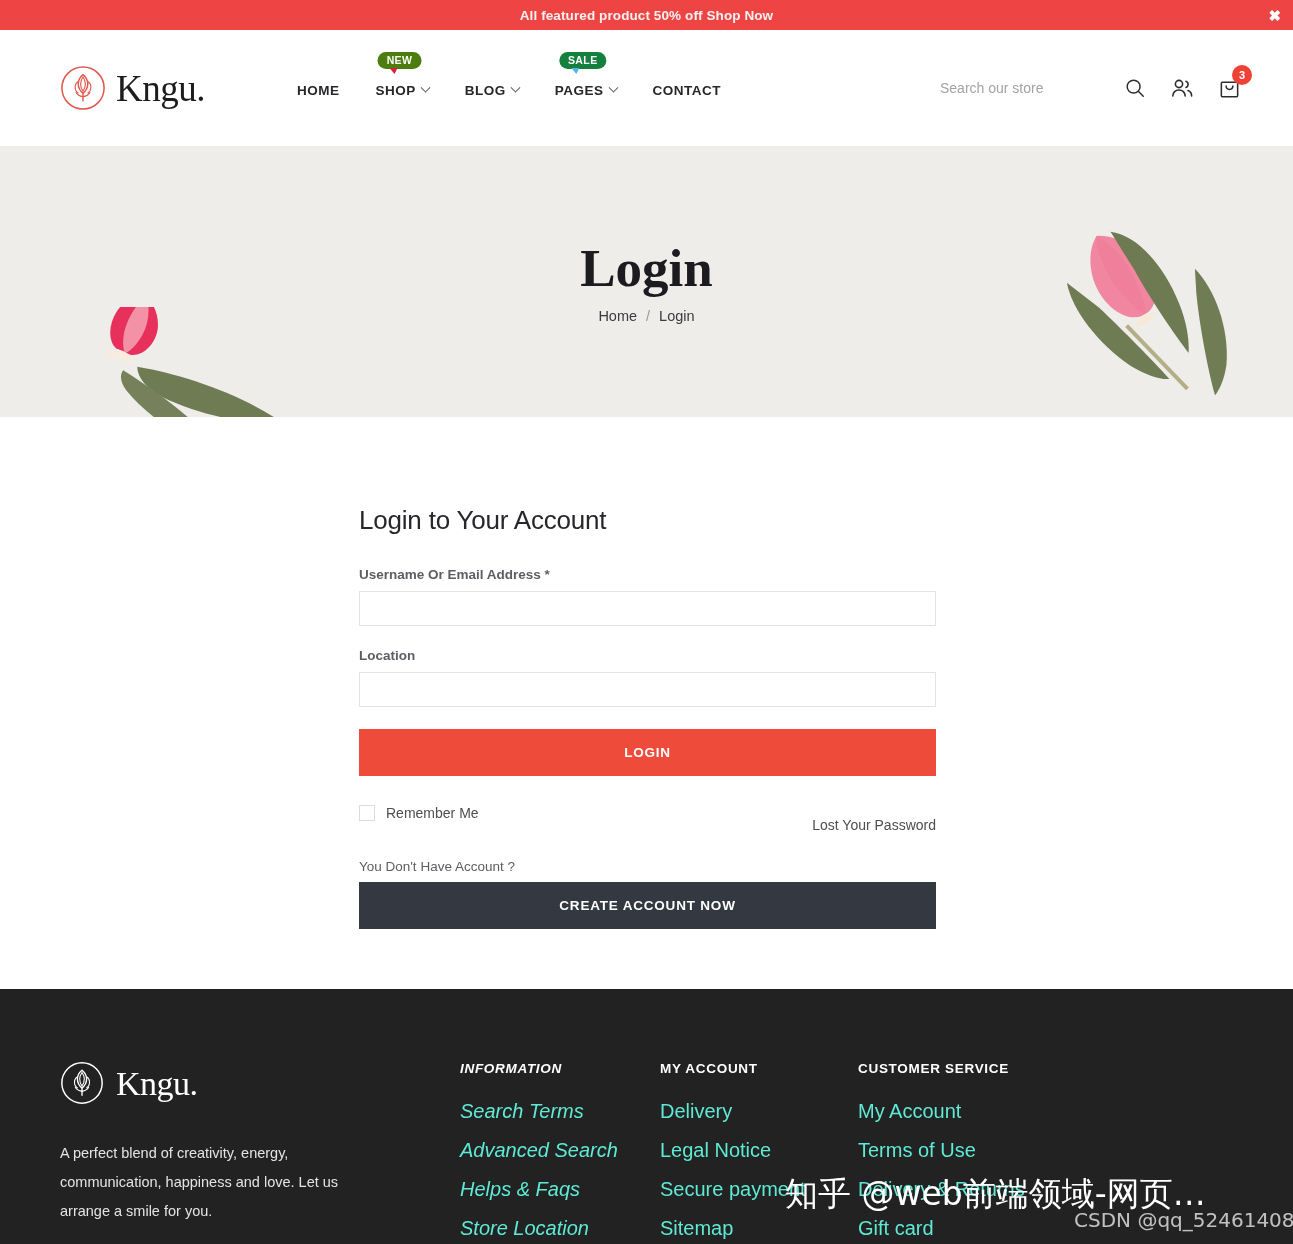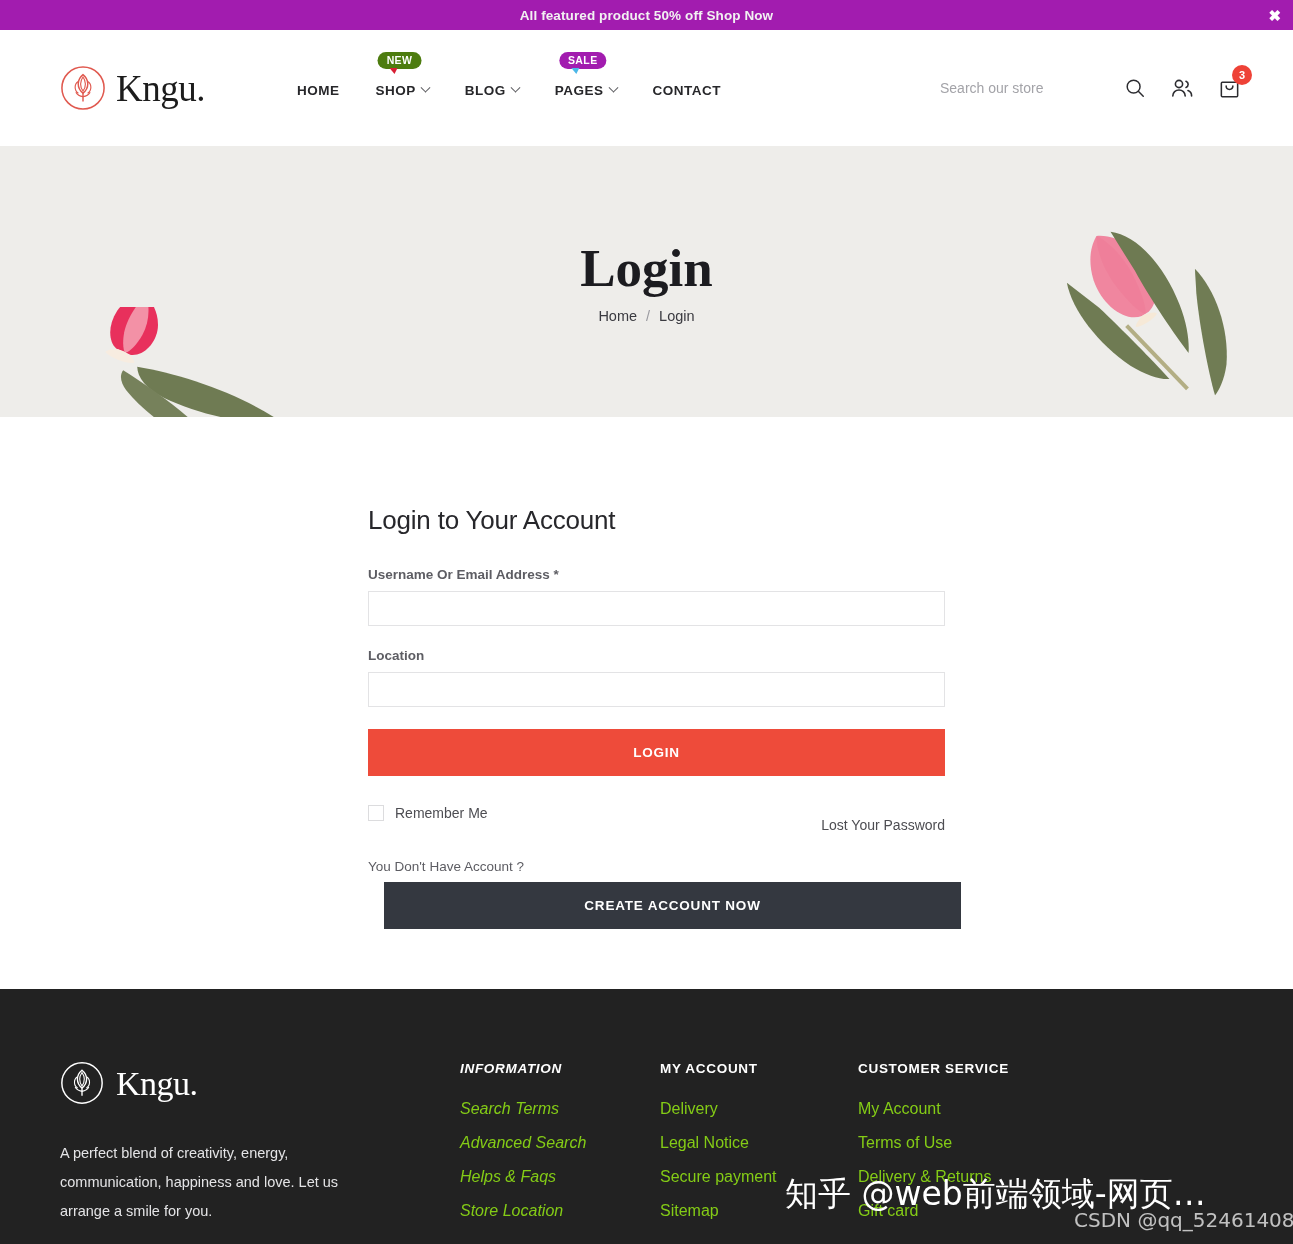--- a/index.html
+++ b/index.html
@@ -8,21 +8,21 @@
     height: 1244px;
     overflow: hidden;
     background: #ffffff;
     font-family: "Liberation Sans", sans-serif;
   }
 
   
   .top-bar {
     position: relative;
     height: 30px;
-    background: #a21caf;
+    background: #ef4444;
     display: flex;
     align-items: center;
     justify-content: center;
     text-align: right;
   }
   .top-bar-text {
     color: #f2f2f2;
     font-size: 13.5px;
     font-weight: 700;
     letter-spacing: .1px;
@@ -110,21 +110,21 @@
   .nav-badge::after {
     content: "";
     position: absolute;
     left: 12px; bottom: -5px;
     border-left: 5px solid transparent;
     border-right: 3px solid transparent;
     border-top: 6px solid currentColor;
   }
   .badge-new { background: #4d7c0f; color: #d81f33; }
   .badge-new span { color: #fff; }
-  .badge-sale { background: #a21caf; color: #4cb7e8; }
+  .badge-sale { background: #15803d; color: #4cb7e8; }
   .badge-sale span { color: #fff; }
 
   
   .header-right {
     margin-left: auto;
     display: flex;
     align-items: center;
     gap: 24px;
     padding-right: 32px;
   }
@@ -193,21 +193,21 @@
   .breadcrumb a { color: #3a3a40; text-decoration: none; cursor: pointer; }
 
   
   .tulip { position: absolute; z-index: 1; }
   .tulip-right { right: -10px; top: 22px; width: 340px; height: 260px; }
   .tulip-left  { left: 30px; bottom: -40px; width: 280px; height: 150px; }
 
   
   .login-section {
     background: #fff;
-    padding: 88px 9px 0;
+    padding: 88px 0 0;
     height: 572px;
   }
   .login-wrap {
     width: 577px;
     margin: 0 auto;
     margin-left: 359px;
   }
   .login-heading {
     font-size: 26px;
     font-weight: 400;
@@ -248,21 +248,20 @@
   }
   .btn-login {
     height: 47px;
     background: #ee4b3a;
     margin-top: 2px;
   }
   .btn-create {
     height: 47px;
     background: #343840;
     margin-top: 8px;
-    margin-left: 16px;
   }
   .row-remember {
     display: flex;
     align-items: center;
     justify-content: space-between;
     margin-top: 16px;
   }
   .remember-left {
     display: flex;
     align-items: center;
@@ -323,22 +322,22 @@
   .col-service { width: 200px; }
   .footer-col h4 {
     font-size: 13.5px;
     font-weight: 700;
     letter-spacing: .7px;
     color: #ffffff;
     margin-bottom: 24px;
   }
   .footer-col ul { list-style: none; }
   .footer-col li {
-    font-size: 16px;
-    color: #84cc16;
+    font-size: 20px;
+    color: #5eead4;
     margin-bottom: 16px;
     cursor: pointer;
     white-space: nowrap;
   }
 
   
   .wm-zhihu {
     position: absolute;
     left: 785px; top: 1172px;
     font-size: 33px;

